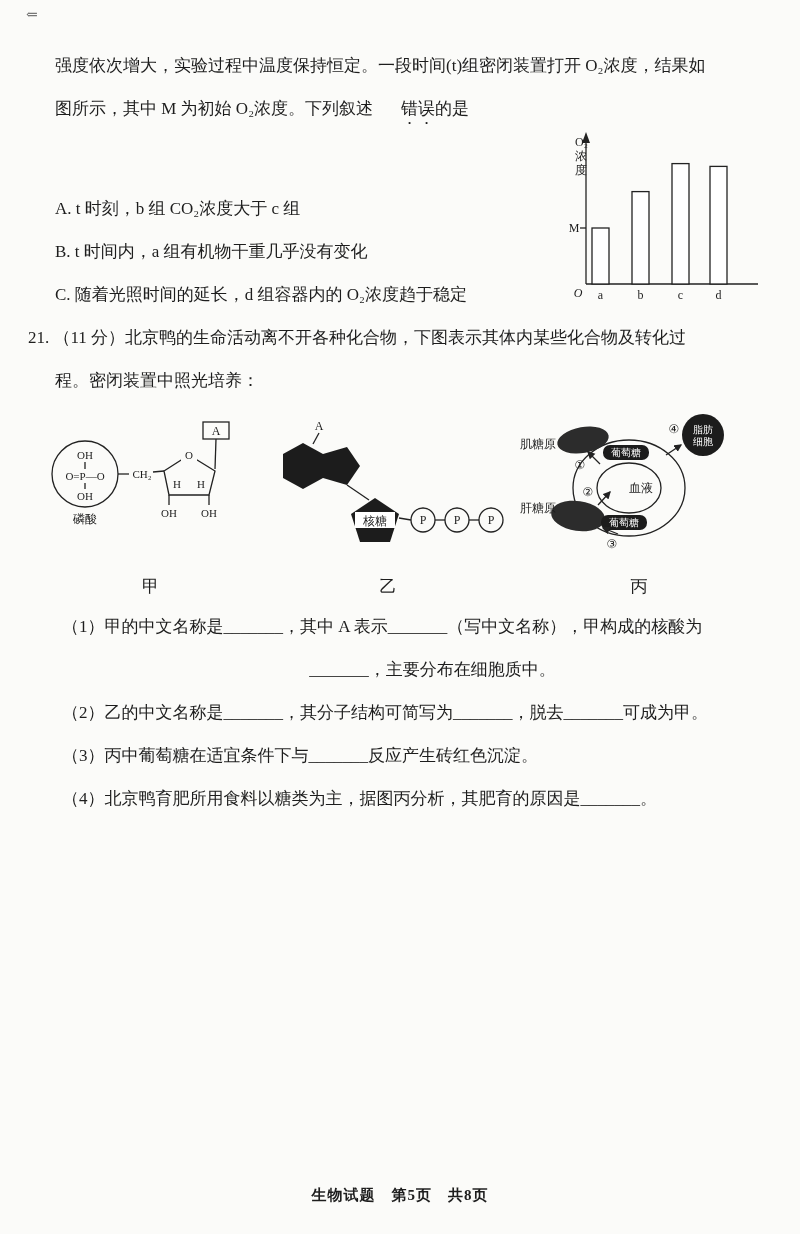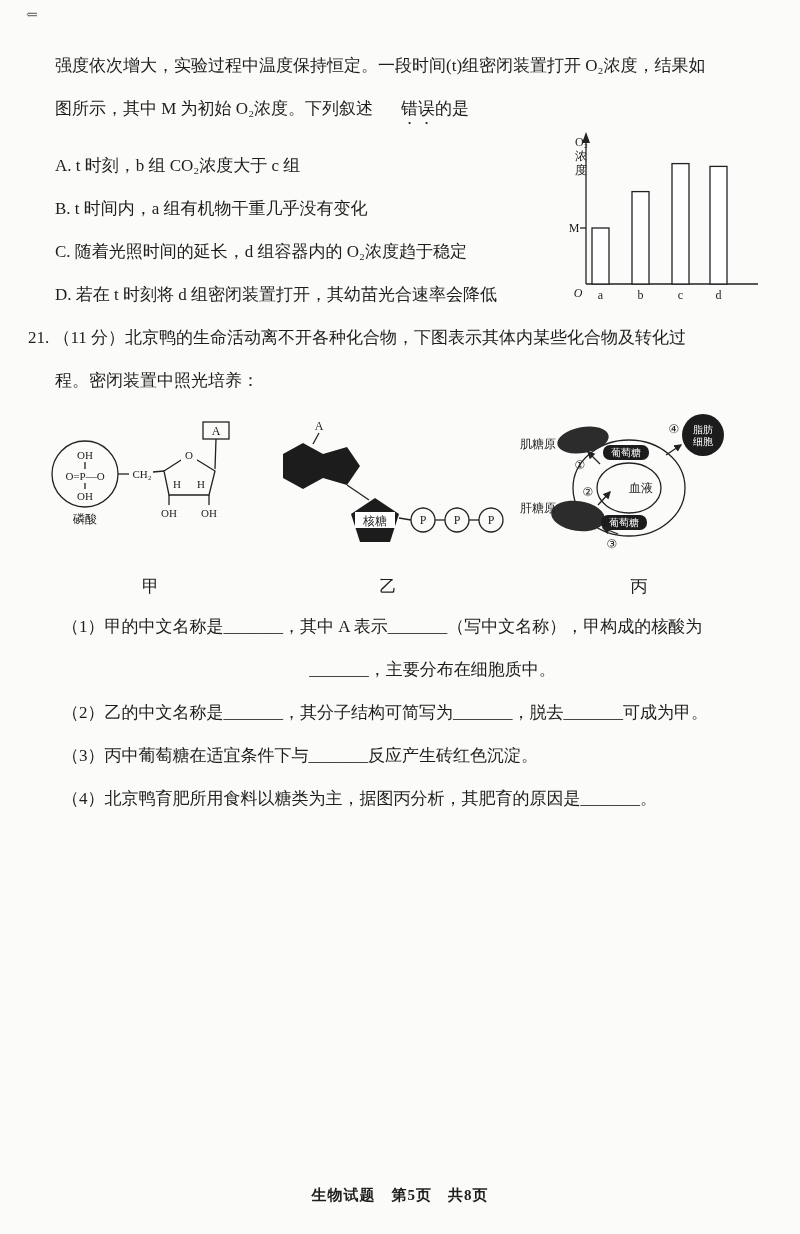--- a/index.html
+++ b/index.html
@@ -56,21 +56,20 @@
 
   <div>
     <div class="line ind">强度依次增大，实验过程中温度保持恒定。一段时间(t)组密闭装置打开 O₂浓度，结果如</div>
     <div class="line ind"><span>图所示，其中 M 为初始 O₂浓度。下列叙述</span><span class="emph">错误</span><span>的是</span></div>
 
     <div class="row">
       <div class="opts">
         <div class="line">A. t 时刻，b 组 CO₂浓度大于 c 组</div>
         <div class="line">B. t 时间内，a 组有机物干重几乎没有变化</div>
         <div class="line">C. 随着光照时间的延长，d 组容器内的 O₂浓度趋于稳定</div>
-        <div class="line">D. 若在 t 时刻将 d 组密闭装置打开，其幼苗光合速率会降低</div>
       </div>
       <div class="chartbox">
         <svg id="o2-chart" viewBox="0 0 200 185" width="200" height="185">
           <text id="o2-ylabel" class="ctext"><tspan x="10" y="20">O₂</tspan><tspan x="10" y="34">浓</tspan><tspan x="10" y="48">度</tspan></text>
           <line x1="21" y1="158" x2="21" y2="10" class="ln"></line>
           <polygon points="17,17 21,6 25,17" fill="#222"></polygon>
           <line x1="21" y1="158" x2="193" y2="158" class="ln"></line>
           <text x="13" y="171" class="ctext origin" text-anchor="middle">O</text>
         <line x1="15" y1="102" x2="21" y2="102" class="ln"></line>
             <text x="9" y="106" class="ctext" text-anchor="middle">M</text>

